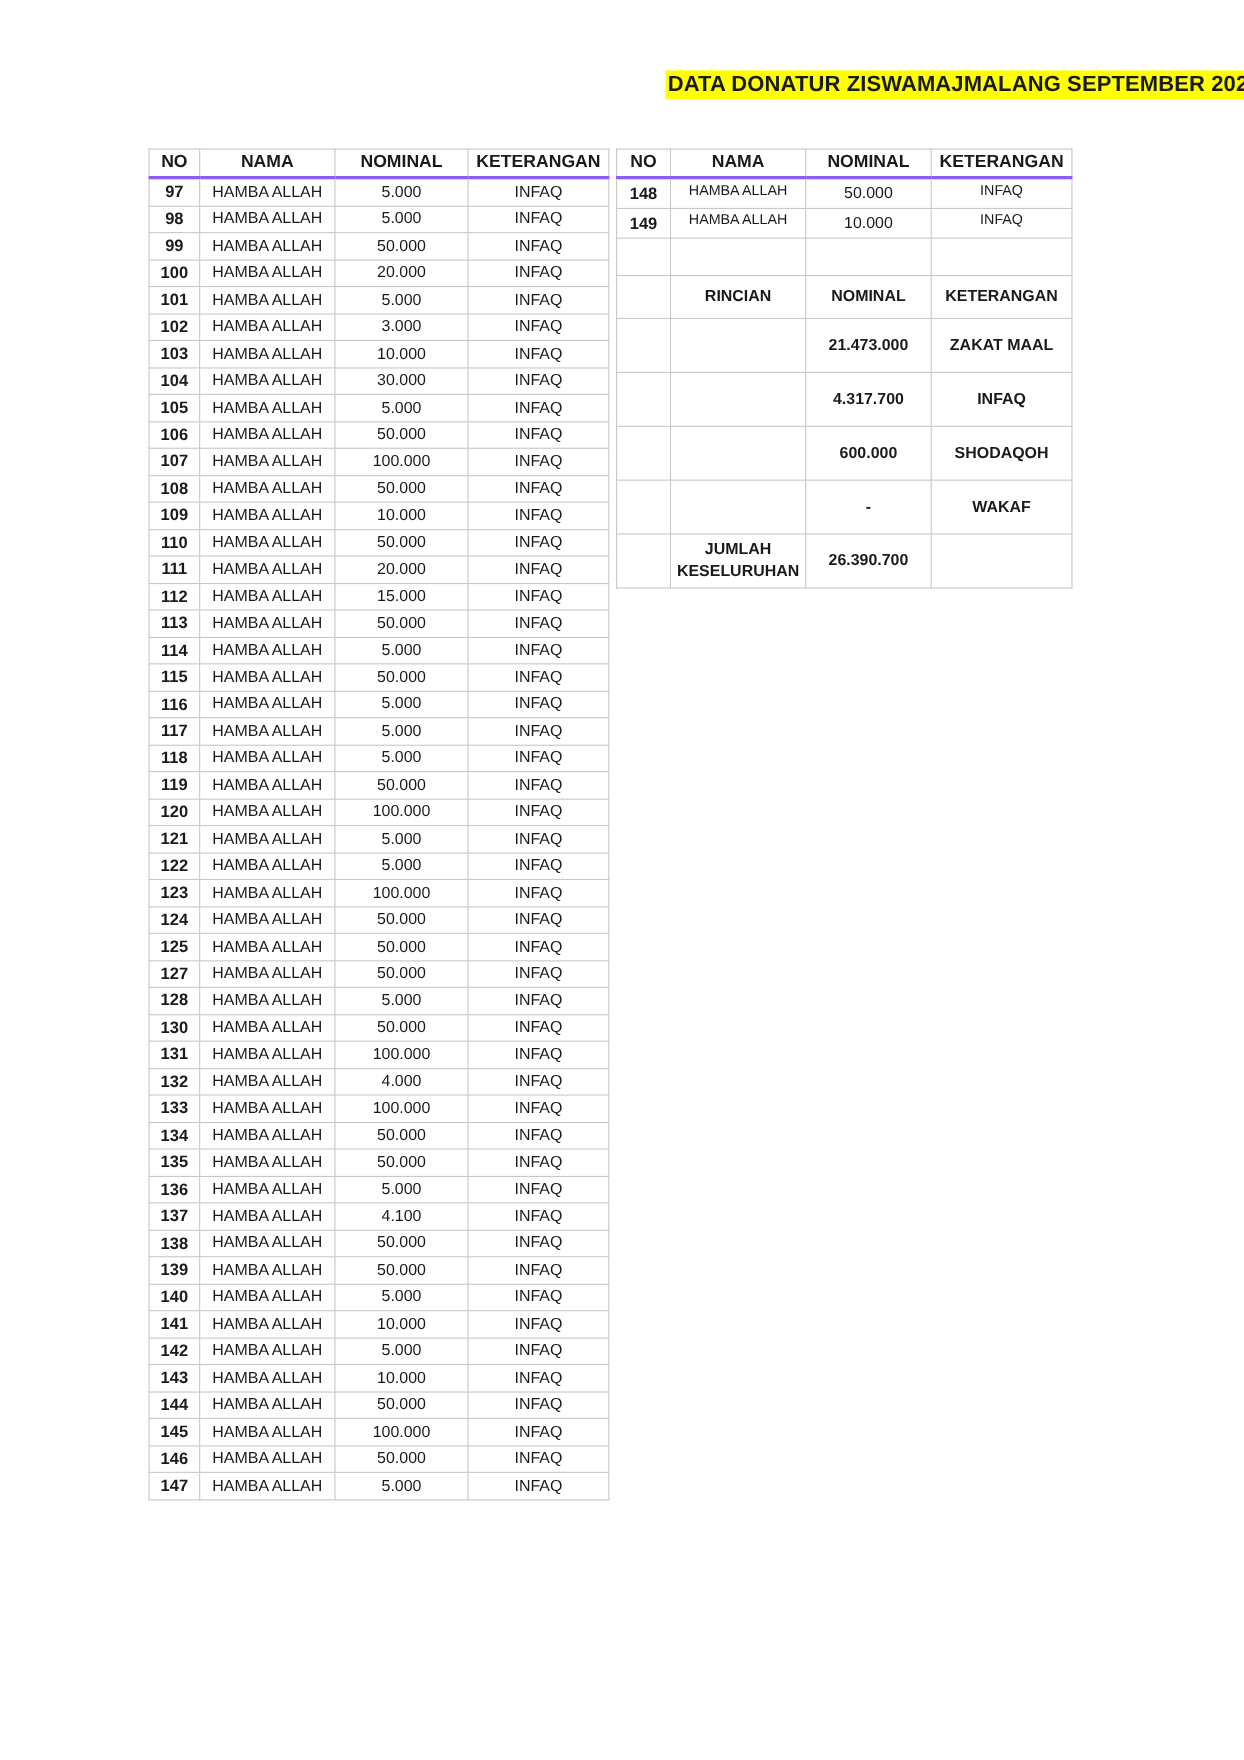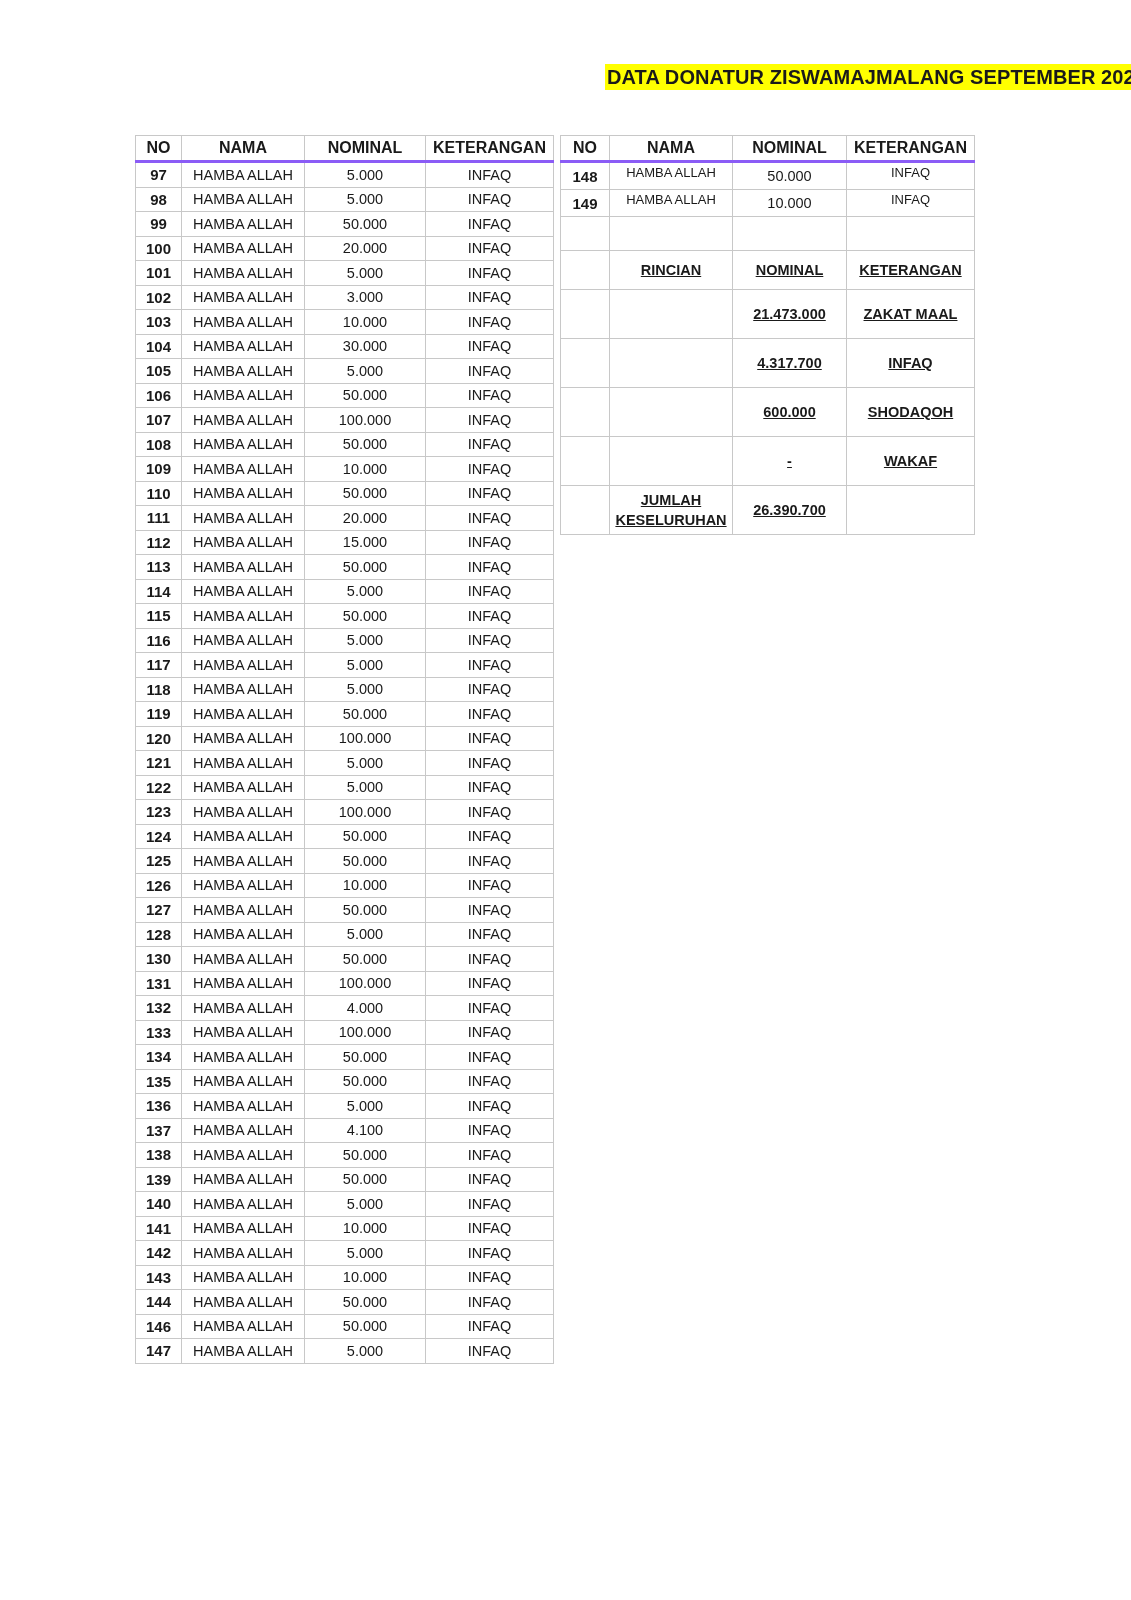--- a/index.html
+++ b/index.html
@@ -8,21 +8,21 @@
   .title span { background:#ffff00; font-weight:bold; font-size:20px; padding:2px 2px; letter-spacing:0.1px; }
   table { position:absolute; border-collapse:collapse; table-layout:fixed; }
   td, th { border:1.5px solid #c8c8c8; text-align:center; padding:0; font-size:14.5px; overflow:hidden; white-space:nowrap; }
   th { font-weight:bold; font-size:16px; height:24px; border-bottom:3px solid #8b5cf6; }
   #left { left:135px; top:135px; width:418px; }
   #left td { height:23.5px; }
   #left td.no { font-weight:bold; font-size:15px; }
   #right { left:560px; top:135px; width:414px; }
   #right td.no { font-weight:bold; font-size:15px; }
   #right td.nm-small { font-size:13px; vertical-align:top; padding-top:2px; }
-  #right td.b { font-weight:bold; font-size:14.5px;text-decoration:underline; }
+  #right td.b { font-weight:bold; font-size:14.5px; }
   .row-d td { height:24px; }
   .row-empty td { height:33px; }
   .row-head td { height:38px; }
   .row-r td { height:48px;margin-left:47px; }
   .jl { white-space:normal; line-height:20px; }
 </style>
 </head>
 <body>
 
 <div class="title">
@@ -213,125 +213,125 @@
         <td>50.000</td>
         <td>INFAQ</td>
       </tr>
       <tr>
         <td class="no">125</td>
         <td>HAMBA ALLAH</td>
         <td>50.000</td>
         <td>INFAQ</td>
       </tr>
       <tr>
-        <td class="no">126</td>
+        <td class="no">127</td>
+        <td>HAMBA ALLAH</td>
+        <td>50.000</td>
+        <td>INFAQ</td>
+      </tr>
+      <tr>
+        <td class="no">128</td>
+        <td>HAMBA ALLAH</td>
+        <td>5.000</td>
+        <td>INFAQ</td>
+      </tr>
+      <tr>
+        <td class="no">130</td>
+        <td>HAMBA ALLAH</td>
+        <td>50.000</td>
+        <td>INFAQ</td>
+      </tr>
+      <tr>
+        <td class="no">131</td>
+        <td>HAMBA ALLAH</td>
+        <td>100.000</td>
+        <td>INFAQ</td>
+      </tr>
+      <tr>
+        <td class="no">132</td>
+        <td>HAMBA ALLAH</td>
+        <td>4.000</td>
+        <td>INFAQ</td>
+      </tr>
+      <tr>
+        <td class="no">133</td>
+        <td>HAMBA ALLAH</td>
+        <td>100.000</td>
+        <td>INFAQ</td>
+      </tr>
+      <tr>
+        <td class="no">134</td>
+        <td>HAMBA ALLAH</td>
+        <td>50.000</td>
+        <td>INFAQ</td>
+      </tr>
+      <tr>
+        <td class="no">135</td>
+        <td>HAMBA ALLAH</td>
+        <td>50.000</td>
+        <td>INFAQ</td>
+      </tr>
+      <tr>
+        <td class="no">136</td>
+        <td>HAMBA ALLAH</td>
+        <td>5.000</td>
+        <td>INFAQ</td>
+      </tr>
+      <tr>
+        <td class="no">137</td>
+        <td>HAMBA ALLAH</td>
+        <td>4.100</td>
+        <td>INFAQ</td>
+      </tr>
+      <tr>
+        <td class="no">138</td>
+        <td>HAMBA ALLAH</td>
+        <td>50.000</td>
+        <td>INFAQ</td>
+      </tr>
+      <tr>
+        <td class="no">139</td>
+        <td>HAMBA ALLAH</td>
+        <td>50.000</td>
+        <td>INFAQ</td>
+      </tr>
+      <tr>
+        <td class="no">140</td>
+        <td>HAMBA ALLAH</td>
+        <td>5.000</td>
+        <td>INFAQ</td>
+      </tr>
+      <tr>
+        <td class="no">141</td>
         <td>HAMBA ALLAH</td>
         <td>10.000</td>
         <td>INFAQ</td>
       </tr>
       <tr>
-        <td class="no">127</td>
-        <td>HAMBA ALLAH</td>
-        <td>50.000</td>
-        <td>INFAQ</td>
-      </tr>
-      <tr>
-        <td class="no">128</td>
-        <td>HAMBA ALLAH</td>
-        <td>5.000</td>
-        <td>INFAQ</td>
-      </tr>
-      <tr>
-        <td class="no">130</td>
-        <td>HAMBA ALLAH</td>
-        <td>50.000</td>
-        <td>INFAQ</td>
-      </tr>
-      <tr>
-        <td class="no">131</td>
-        <td>HAMBA ALLAH</td>
-        <td>100.000</td>
-        <td>INFAQ</td>
-      </tr>
-      <tr>
-        <td class="no">132</td>
-        <td>HAMBA ALLAH</td>
-        <td>4.000</td>
-        <td>INFAQ</td>
-      </tr>
-      <tr>
-        <td class="no">133</td>
-        <td>HAMBA ALLAH</td>
-        <td>100.000</td>
-        <td>INFAQ</td>
-      </tr>
-      <tr>
-        <td class="no">134</td>
-        <td>HAMBA ALLAH</td>
-        <td>50.000</td>
-        <td>INFAQ</td>
-      </tr>
-      <tr>
-        <td class="no">135</td>
-        <td>HAMBA ALLAH</td>
-        <td>50.000</td>
-        <td>INFAQ</td>
-      </tr>
-      <tr>
-        <td class="no">136</td>
-        <td>HAMBA ALLAH</td>
-        <td>5.000</td>
-        <td>INFAQ</td>
-      </tr>
-      <tr>
-        <td class="no">137</td>
-        <td>HAMBA ALLAH</td>
-        <td>4.100</td>
-        <td>INFAQ</td>
-      </tr>
-      <tr>
-        <td class="no">138</td>
-        <td>HAMBA ALLAH</td>
-        <td>50.000</td>
-        <td>INFAQ</td>
-      </tr>
-      <tr>
-        <td class="no">139</td>
-        <td>HAMBA ALLAH</td>
-        <td>50.000</td>
-        <td>INFAQ</td>
-      </tr>
-      <tr>
-        <td class="no">140</td>
-        <td>HAMBA ALLAH</td>
-        <td>5.000</td>
-        <td>INFAQ</td>
-      </tr>
-      <tr>
-        <td class="no">141</td>
+        <td class="no">142</td>
+        <td>HAMBA ALLAH</td>
+        <td>5.000</td>
+        <td>INFAQ</td>
+      </tr>
+      <tr>
+        <td class="no">143</td>
         <td>HAMBA ALLAH</td>
         <td>10.000</td>
         <td>INFAQ</td>
       </tr>
       <tr>
-        <td class="no">142</td>
-        <td>HAMBA ALLAH</td>
-        <td>5.000</td>
-        <td>INFAQ</td>
-      </tr>
-      <tr>
-        <td class="no">143</td>
-        <td>HAMBA ALLAH</td>
-        <td>10.000</td>
-        <td>INFAQ</td>
-      </tr>
-      <tr>
         <td class="no">144</td>
         <td>HAMBA ALLAH</td>
         <td>50.000</td>
+        <td>INFAQ</td>
+      </tr>
+      <tr>
+        <td class="no">145</td>
+        <td>HAMBA ALLAH</td>
+        <td>100.000</td>
         <td>INFAQ</td>
       </tr>
       <tr>
         <td class="no">146</td>
         <td>HAMBA ALLAH</td>
         <td>50.000</td>
         <td>INFAQ</td>
       </tr>
       <tr>
         <td class="no">147</td>

